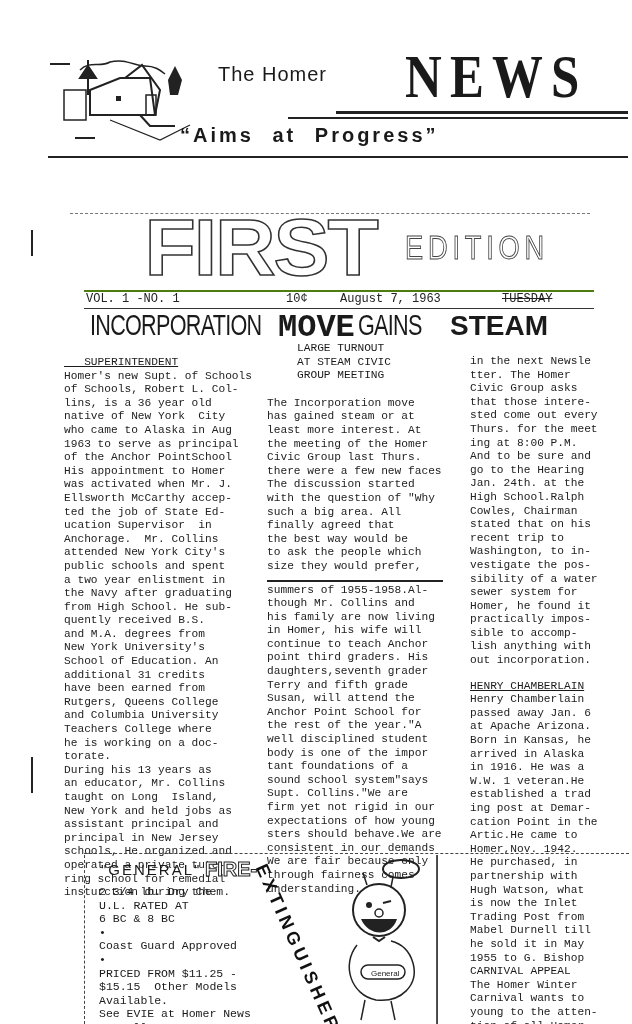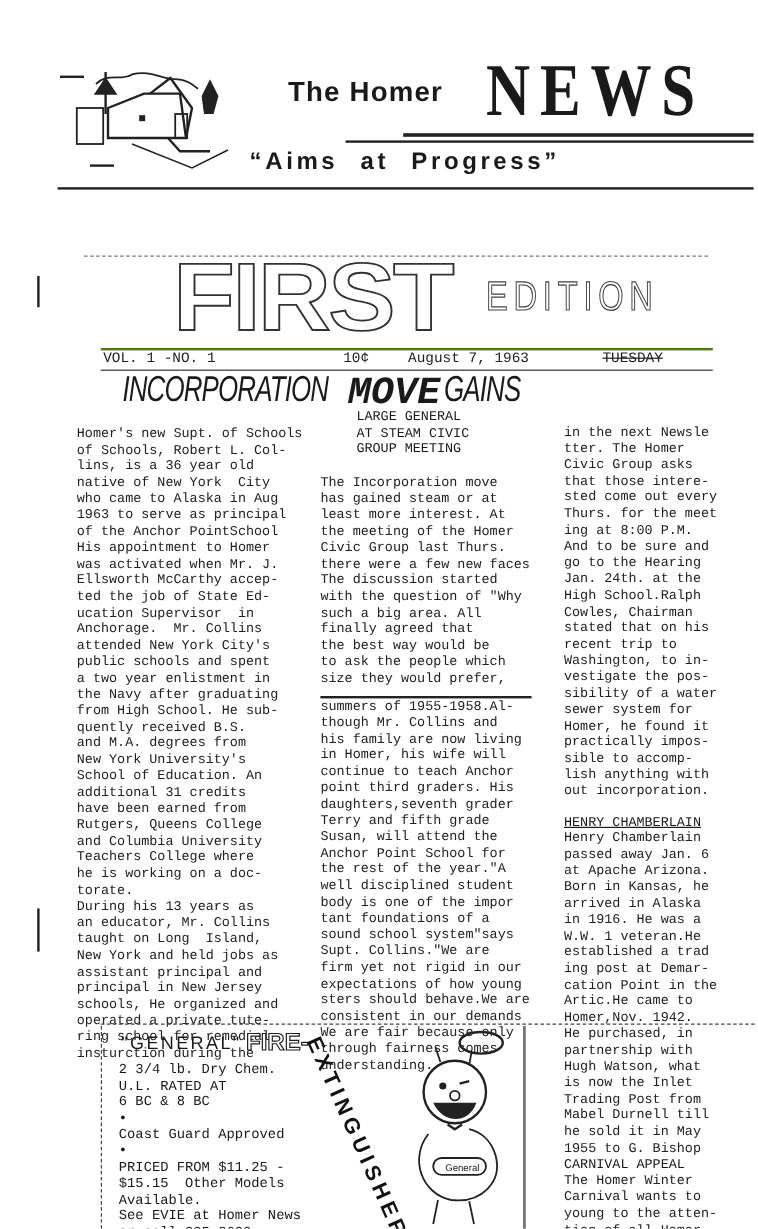--- a/index.html
+++ b/index.html
@@ -1,18 +1,18 @@
 <!DOCTYPE html>
 <html><head>
 <meta charset="utf-8">
 <style>
   html,body{margin:0;padding:0;background:#fff;}
   body{width:632px;height:1024px;position:relative;overflow:hidden;color:#1a1a1a;font-family:"Liberation Mono","DejaVu Sans Mono",monospace;}
   .abs{position:absolute;}
-  .masthead-title{font-family:"Liberation Sans","DejaVu Sans",sans-serif;font-weight:bold;font-size:23px;letter-spacing:1px;margin-left:22px;}
+  .masthead-title{font-family:"Liberation Sans","DejaVu Sans",sans-serif;font-weight:normal;font-size:20px;letter-spacing:1px;}
   .news{font-family:"Liberation Serif","DejaVu Serif",serif;font-weight:bold;font-size:62px;letter-spacing:10px;transform:scaleX(0.82);transform-origin:left top;line-height:1;}
   .tagline{font-family:"Liberation Sans","DejaVu Sans",sans-serif;font-weight:bold;font-size:20px;letter-spacing:3px;word-spacing:10px;}
   .rule{background:#222;height:2px;}
   .first{font-family:"Liberation Sans","DejaVu Sans",sans-serif;font-size:80px;font-weight:bold;color:#fff;-webkit-text-stroke:1.5px #333;letter-spacing:-2px;transform:scaleX(1.05);line-height:1;}
   .edition{font-family:"Liberation Sans","DejaVu Sans",sans-serif;font-size:34px;color:#fff;-webkit-text-stroke:1px #444;letter-spacing:6px;transform:scaleX(0.8);transform-origin:left top;}
   .dateline{font-size:12px;color:#222;}
   .headline{font-size:30px;line-height:1;white-space:nowrap;}
   .h-thin{font-family:"Liberation Sans","DejaVu Sans",sans-serif;font-weight:normal;transform:scaleX(0.72);display:inline-block;transform-origin:left center;letter-spacing:-1px;}
   .col{font-size:11.2px;line-height:13.6px;white-space:pre;color:#222;}
   .sub{font-size:11.2px;line-height:13.6px;white-space:pre;}
@@ -40,48 +40,50 @@
     <path d="M90 55 L100 66 L125 66" stroke="#222" stroke-width="2" fill="none"></path>
     <path d="M60 60 L110 80 L140 65" stroke="#222" stroke-width="1.2" fill="none"></path>
     <path d="M118 20 L125 6 L132 20 L128 35 L120 35 Z" fill="#222"></path>
     <path d="M25 78 H45" stroke="#222" stroke-width="2"></path>
   </svg>
 </div>
 <div class="abs masthead-title" style="left:218px;top:63px;">The Homer</div>
 <div class="abs news" style="left:405px;top:45px;">NEWS</div>
 <div class="abs rule" style="left:336px;top:111px;width:292px;height:3px;"></div>
 <div class="abs rule" style="left:288px;top:117px;width:340px;height:2px;"></div>
-<div class="abs tagline" style="left:208px;top:124px;">“Aims at Progress”</div>
+<div class="abs tagline" style="left:180px;top:124px;">“Aims at Progress”</div>
 <div class="abs rule" style="left:48px;top:156px;width:580px;height:2px;"></div>
 
 <div class="abs margin-mark" style="left:31px;top:230px;height:26px;"></div>
 <div class="abs" style="left:70px;top:213px;width:520px;border-top:1px dashed #777;"></div>
 <div class="abs first" style="left:150px;top:208px;">FIRST</div>
 <div class="abs edition" style="left:405px;top:228px;">EDITION</div>
 
 <div class="abs" style="left:84px;top:290px;width:510px;height:16px;border-top:2px solid #4d7c0f;border-bottom:1.5px solid #333;">
   <span class="abs dateline" style="left:2px;top:0;">VOL. 1 -NO. 1</span>
   <span class="abs dateline" style="left:174px;top:0;margin-left:28px;">10¢</span>
   <span class="abs dateline" style="left:256px;top:0;">August 7, 1963</span>
   <span class="abs dateline" style="left:418px;top:0;text-decoration:line-through;">TUESDAY</span>
 </div>
 
-<div class="abs headline" style="left:102px;top:310px;font-style:italic;">
+<div class="abs headline" style="left:90px;top:310px;">
   <span class="h-thin" style="width:188px;">INCORPORATION</span>
   <span style="position:absolute;left:188px;top:2px;font-family:'Liberation Mono',monospace;font-weight:bold;font-size:32px;">MOVE</span>
   <span class="h-thin" style="position:absolute;left:268px;top:0;">GAINS</span>
+  <span style="position:absolute;left:360px;top:2px;font-family:'Liberation Sans',sans-serif;font-weight:900;font-size:28px;">STEAM</span>
 </div>
 
 <div class="abs" style="left:64px;top:356px;width:196px;">
+  <div class="sub u">   SUPERINTENDENT</div>
   <div id="left-lines" class="col"><div>Homer's new Supt. of Schools</div><div>of Schools, Robert L. Col-</div><div>lins, is a 36 year old</div><div>native of New York  City</div><div>who came to Alaska in Aug</div><div>1963 to serve as principal</div><div>of the Anchor PointSchool</div><div>His appointment to Homer</div><div>was activated when Mr. J.</div><div>Ellsworth McCarthy accep-</div><div>ted the job of State Ed-</div><div>ucation Supervisor  in</div><div>Anchorage.  Mr. Collins</div><div>attended New York City's</div><div>public schools and spent</div><div>a two year enlistment in</div><div>the Navy after graduating</div><div>from High School. He sub-</div><div>quently received B.S.</div><div>and M.A. degrees from</div><div>New York University's</div><div>School of Education. An</div><div>additional 31 credits</div><div>have been earned from</div><div>Rutgers, Queens College</div><div>and Columbia University</div><div>Teachers College where</div><div>he is working on a doc-</div><div>torate.</div><div>During his 13 years as</div><div>an educator, Mr. Collins</div><div>taught on Long  Island,</div><div>New York and held jobs as</div><div>assistant principal and</div><div>principal in New Jersey</div><div>schools, He organized and</div><div>operated a private tute-</div><div>ring school for remedial</div><div>insturction during the</div></div>
 </div>
 <div class="abs margin-mark" style="left:31px;top:757px;height:36px;"></div>
 
 <div class="abs" style="left:267px;top:342px;width:200px;">
-  <div id="mid-sub" class="sub" style="margin-left:30px;"><div>LARGE GENERAL</div><div>AT STEAM CIVIC</div><div>GROUP MEETING</div></div>
+  <div id="mid-sub" class="sub" style="margin-left:30px;"><div>LARGE TURNOUT</div><div>AT STEAM CIVIC</div><div>GROUP MEETING</div></div>
   <div style="height:14px;"></div>
   <div id="mid-top" class="col"><div>The Incorporation move</div><div>has gained steam or at</div><div>least more interest. At</div><div>the meeting of the Homer</div><div>Civic Group last Thurs.</div><div>there were a few new faces</div><div>The discussion started</div><div>with the question of "Why</div><div>such a big area. All</div><div>finally agreed that</div><div>the best way would be</div><div>to ask the people which</div><div>size they would prefer,</div></div>
   <div style="border-top:2px solid #222;margin:6px 0 2px 0;width:176px;"></div>
   <div id="mid-bottom" class="col"><div>summers of 1955-1958.Al-</div><div>though Mr. Collins and</div><div>his family are now living</div><div>in Homer, his wife will</div><div>continue to teach Anchor</div><div>point third graders. His</div><div>daughters,seventh grader</div><div>Terry and fifth grade</div><div>Susan, will attend the</div><div>Anchor Point School for</div><div>the rest of the year."A</div><div>well disciplined student</div><div>body is one of the impor</div><div>tant foundations of a</div><div>sound school system"says</div><div>Supt. Collins."We are</div><div>firm yet not rigid in our</div><div>expectations of how young</div><div>sters should behave.We are</div><div>consistent in our demands</div><div>We are fair because only</div><div>through fairness comes</div><div>understanding.</div></div>
 </div>
 
 <div class="abs" style="left:470px;top:355px;width:160px;">
   <div id="right-top" class="col"><div>in the next Newsle</div><div>tter. The Homer</div><div>Civic Group asks</div><div>that those intere-</div><div>sted come out every</div><div>Thurs. for the meet</div><div>ing at 8:00 P.M.</div><div>And to be sure and</div><div>go to the Hearing</div><div>Jan. 24th. at the</div><div>High School.Ralph</div><div>Cowles, Chairman</div><div>stated that on his</div><div>recent trip to</div><div>Washington, to in-</div><div>vestigate the pos-</div><div>sibility of a water</div><div>sewer system for</div><div>Homer, he found it</div><div>practically impos-</div><div>sible to accomp-</div><div>lish anything with</div><div>out incorporation.</div></div>
   <div style="height:12px;"></div>
   <div class="sub u">HENRY CHAMBERLAIN</div>

